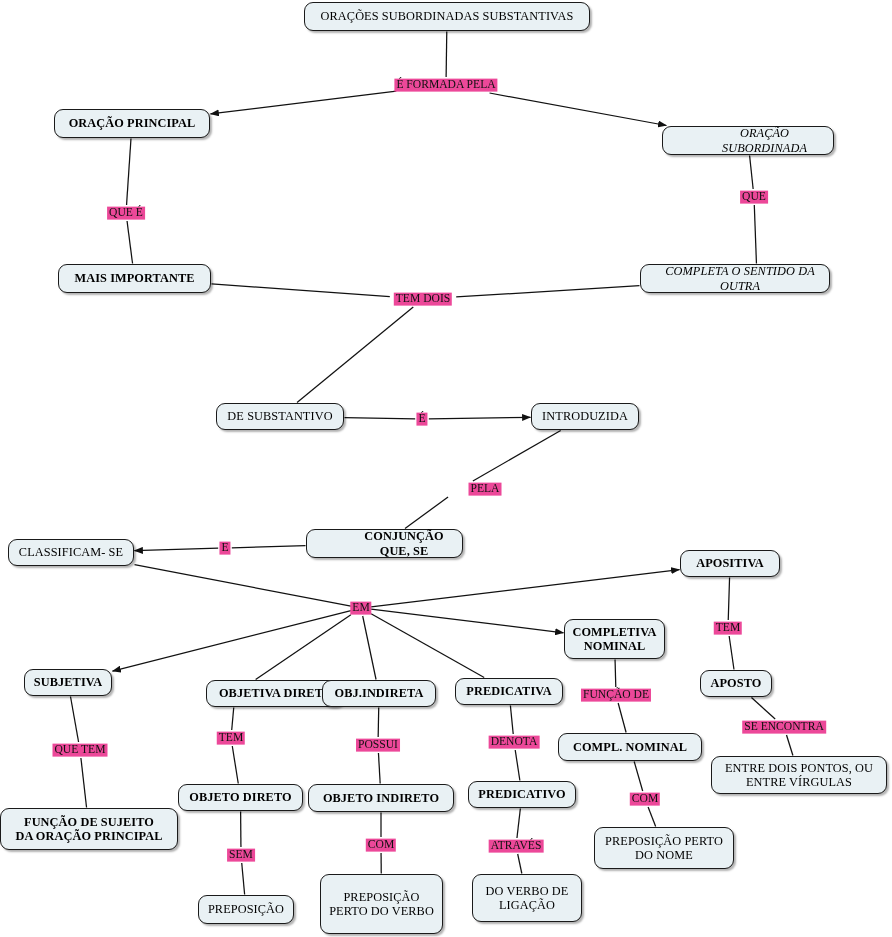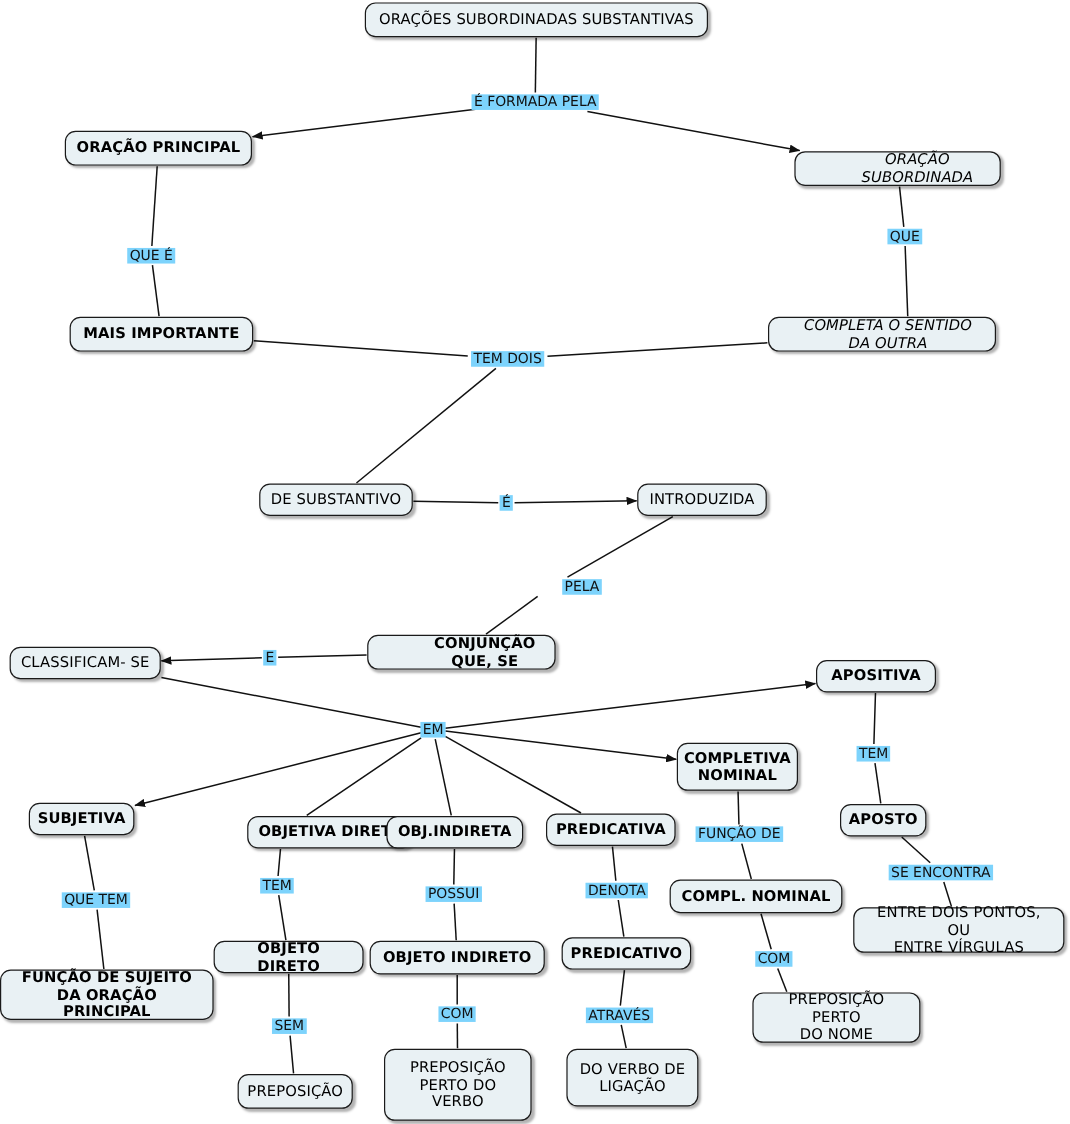--- a/index.html
+++ b/index.html
@@ -10,20 +10,21 @@
   }
   body {
     font-family: "DejaVu Sans", "Liberation Sans", sans-serif;
   }
   #map {
     position: relative;
     width: 892px;
     height: 937px;
     background: #ffffff;
     overflow: hidden;
+    font-family: Liberation Serif, serif;
   }
   #edges {
     position: absolute;
     left: 0;
     top: 0;
     width: 892px;
     height: 937px;
     pointer-events: none;
   }
   .node {
@@ -41,21 +42,21 @@
     font-size: 12.3px;
     letter-spacing: 0.1px;
     padding: 2px 8px;
     box-shadow: 2px 2px 2px rgba(0,0,0,0.30);
     white-space: pre-line;
   }
   .node.bold { font-weight: bold; }
   .node.italic { font-style: italic; }
   .link-label {
     position: absolute;
-    background: #7dd3fc;
+    background: #ec4899;
     color: #111111;
     font-size: 11.6px;
     line-height: 1.1;
     white-space: nowrap;
     padding: 0 2px;
     transform: translate(-50%, -50%);
     text-align: right;
   }
 </style>
 </head>
@@ -135,21 +136,21 @@
       <div class="node bold" style="left: 455px; top: 678px; width: 108px; height: 27px;">PREDICATIVA</div>
       <div class="node bold" style="left: 700px; top: 670px; width: 72px; height: 27px;">APOSTO</div>
       <div class="node bold" style="left: 558px; top: 733px; width: 144px; height: 28px;">COMPL. NOMINAL</div>
       <div class="node bold" style="left: 178px; top: 784px; width: 125px; height: 27px;">OBJETO DIRETO</div>
       <div class="node bold" style="left: 308px; top: 784px; width: 146px; height: 28px;">OBJETO INDIRETO</div>
       <div class="node bold" style="left: 468px; top: 781px; width: 108px; height: 27px; text-align: right;">PREDICATIVO</div>
       <div class="node" style="left: 711px; top: 756px; width: 176px; height: 38px;">ENTRE DOIS PONTOS, OU
 ENTRE VÍRGULAS</div>
       <div class="node bold" style="left: 0px; top: 808px; width: 178px; height: 42px;">FUNÇÃO DE SUJEITO
 DA ORAÇÃO PRINCIPAL</div>
-      <div class="node" style="left: 594px; top: 827px; width: 140px; height: 42px; margin-left: 33px;">PREPOSIÇÃO PERTO
+      <div class="node" style="left: 594px; top: 827px; width: 140px; height: 42px;">PREPOSIÇÃO PERTO
 DO NOME</div>
       <div class="node" style="left: 198px; top: 895px; width: 96px; height: 29px;">PREPOSIÇÃO</div>
       <div class="node" style="left: 320px; top: 874px; width: 123px; height: 60px;">PREPOSIÇÃO
 PERTO DO VERBO</div>
       <div class="node" style="left: 472px; top: 874px; width: 110px; height: 48px;">DO VERBO DE
 LIGAÇÃO</div>
     </div>
   <div id="label-layer">
       <div class="link-label" style="left: 446px; top: 85px;">É FORMADA PELA</div>
       <div class="link-label" style="left: 126px; top: 213px;">QUE É</div>

